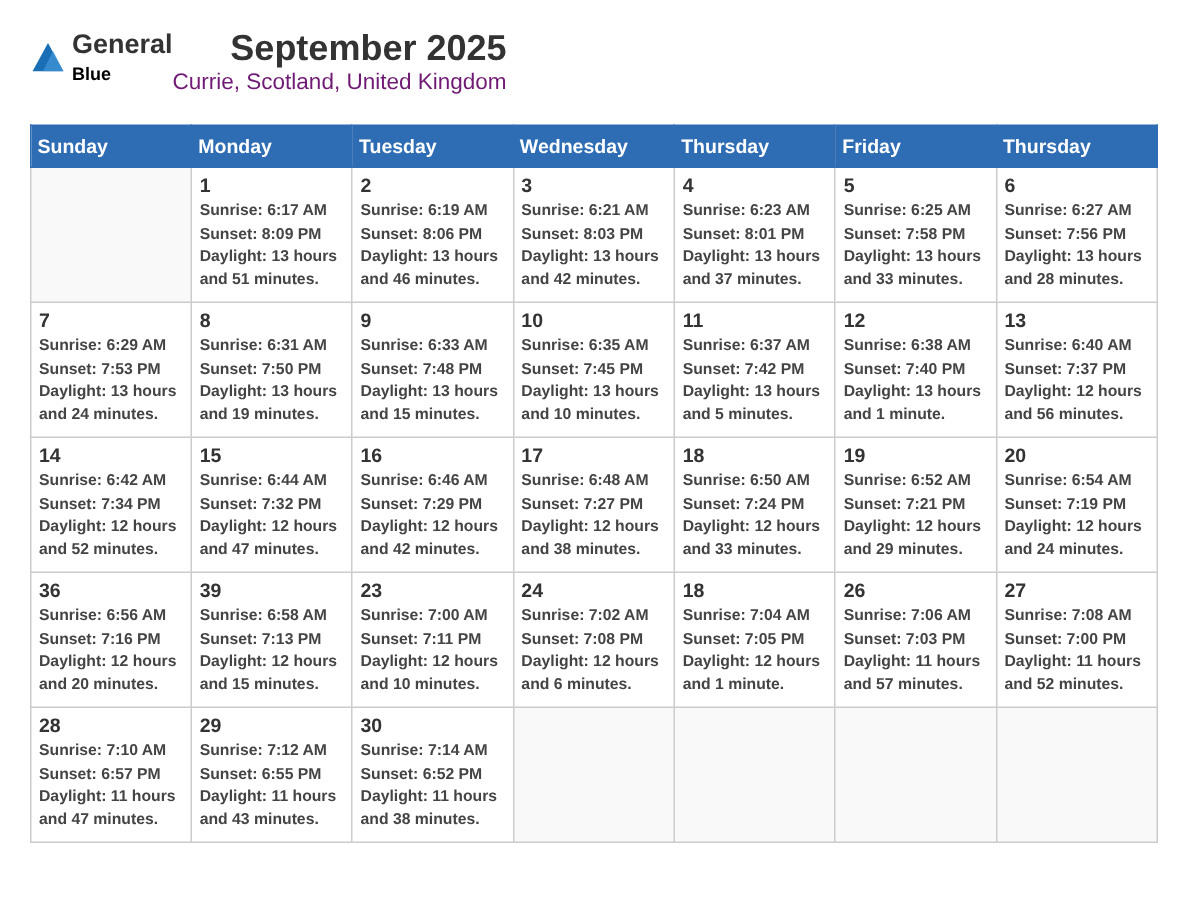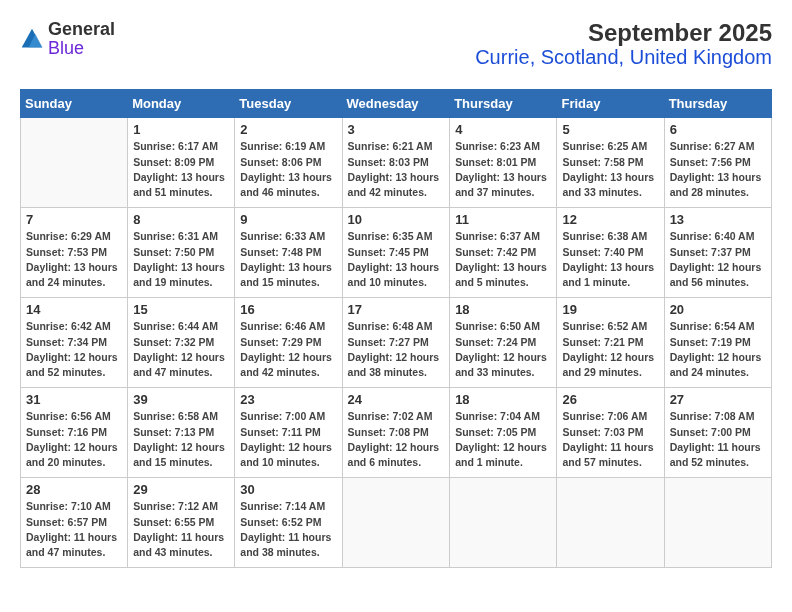--- a/index.html
+++ b/index.html
@@ -6,56 +6,56 @@
     body {
       font-family: Arial, sans-serif;
       background: #fff;
       width: 792px;
       min-height: 612px;
       padding: 20px;
     }
     .header-logo {
       display: flex;
       align-items: flex-start;
-      justify-content: space-between;
+      justify-content: flex-start;
       margin-bottom: 20px;
     }
     .logo {
       display: flex;
       align-items: center;
       gap: 4px;
     }
     .logo-text-general {
       font-size: 18px;
       font-weight: bold;
       color: #333;
       line-height: 1;
     }
     .logo-text-blue {
-      font-size: 18px;
-      font-weight: normal;
-      color: #6d28d9;
+      font-size: 12px;
+      font-weight: bold;
+      color: #000000;
       line-height: 1;
     }
     .logo-icon {
       width: 24px;
       height: 24px;
     }
     .title-block {
       text-align: right;
     }
     .month-title {
       font-size: 24px;
       font-weight: bold;
       color: #333;
       line-height: 1.1;
     }
     .location {
-      font-size: 20px;
-      color: #1d4ed8;
+      font-size: 15px;
+      color: #701a75;
     }
     .calendar {
       width: 100%;
       border-collapse: collapse;
       margin-top: 20px;
       font-size: 11px;
     }
     .calendar th {
       background-color: #2e6db4;
       color: #fff;
@@ -206,21 +206,21 @@
           <span class="day-number">19</span>
           <div class="day-info">Sunrise: 6:52 AM<br>Sunset: 7:21 PM<br>Daylight: 12 hours<br>and 29 minutes.</div>
         </td>
         <td>
           <span class="day-number">20</span>
           <div class="day-info">Sunrise: 6:54 AM<br>Sunset: 7:19 PM<br>Daylight: 12 hours<br>and 24 minutes.</div>
         </td>
       </tr>
       <tr>
         <td>
-          <span class="day-number">31</span>
+          <span class="day-number">36</span>
           <div class="day-info">Sunrise: 6:56 AM<br>Sunset: 7:16 PM<br>Daylight: 12 hours<br>and 20 minutes.</div>
         </td>
         <td>
           <span class="day-number">39</span>
           <div class="day-info">Sunrise: 6:58 AM<br>Sunset: 7:13 PM<br>Daylight: 12 hours<br>and 15 minutes.</div>
         </td>
         <td>
           <span class="day-number">23</span>
           <div class="day-info">Sunrise: 7:00 AM<br>Sunset: 7:11 PM<br>Daylight: 12 hours<br>and 10 minutes.</div>
         </td>

